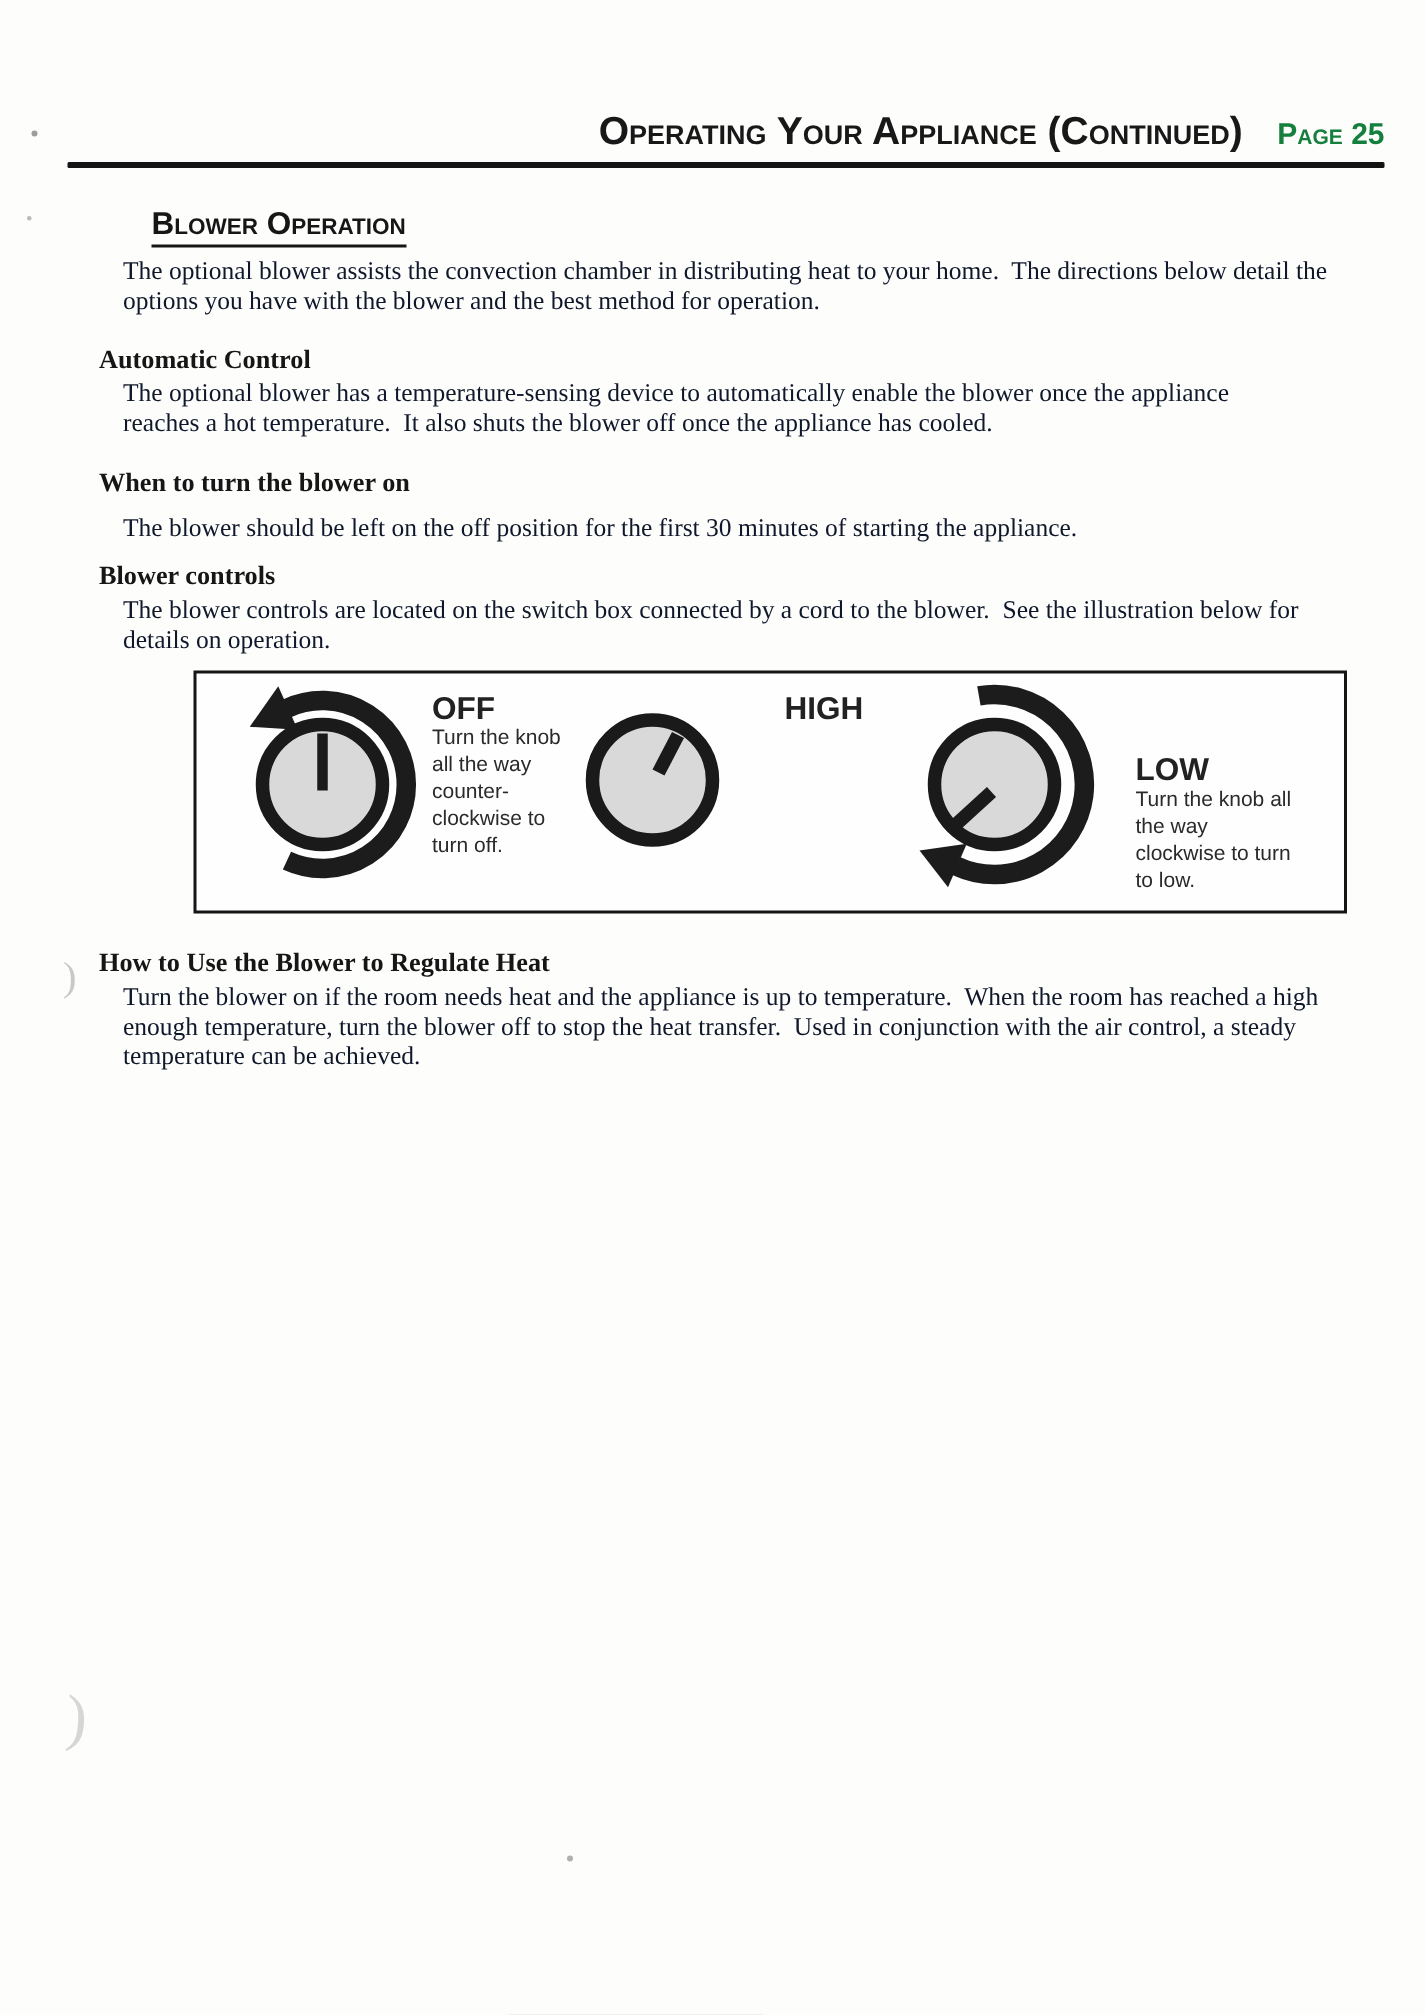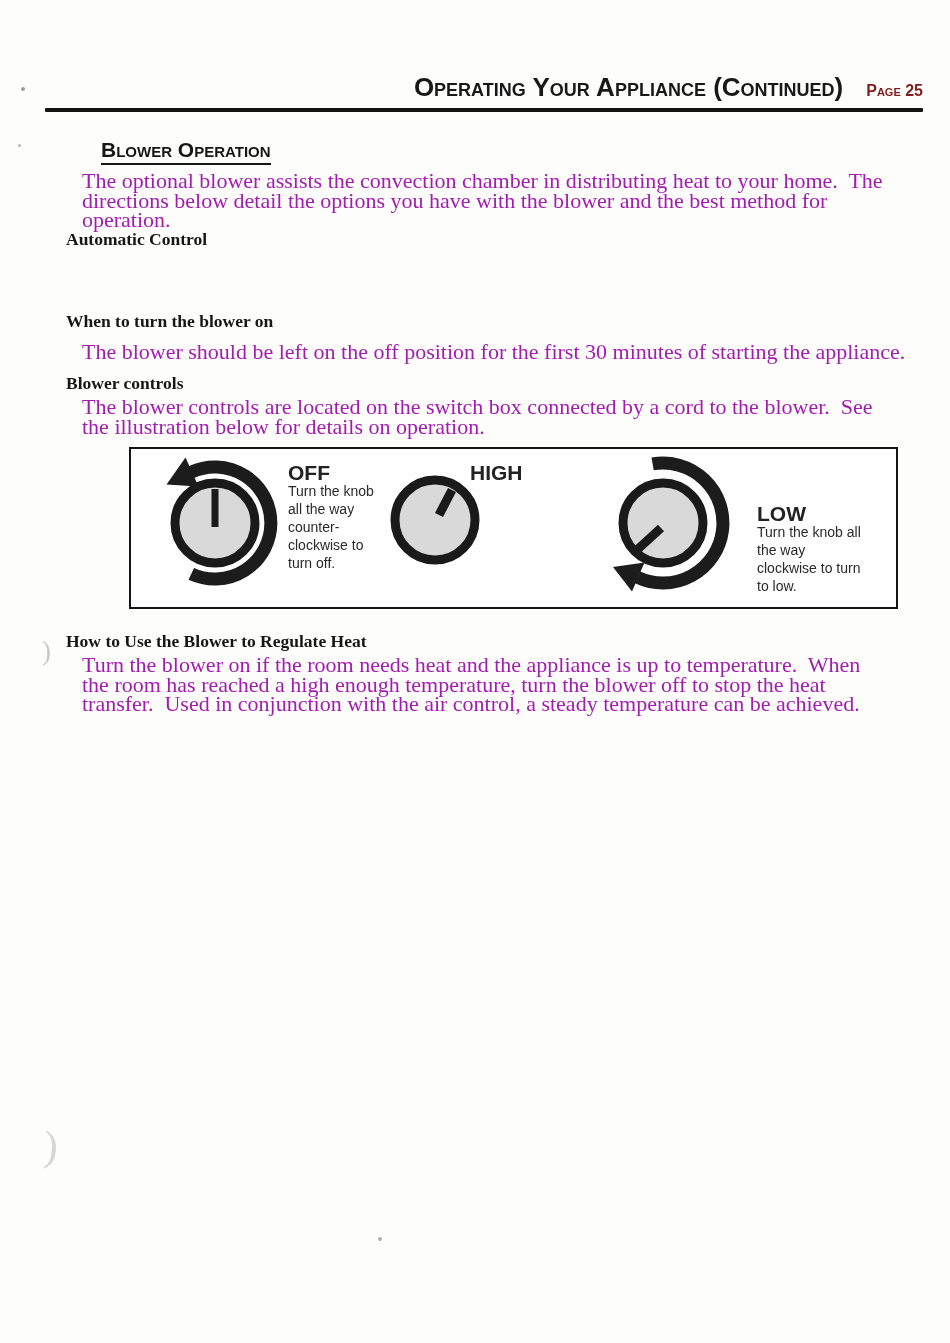--- a/index.html
+++ b/index.html
@@ -22,23 +22,23 @@
   .doc-title{
     font-family:"Liberation Sans", sans-serif;
     font-weight:bold;font-size:26px;
     font-variant-caps:small-caps;
     letter-spacing:0px;
     color:#181818;
     white-space:nowrap;
   }
   .page-label{
     font-family:"Liberation Sans", sans-serif;
-    font-weight:bold;font-size:16px;
+    font-weight:bold;font-size:20px;
     font-variant-caps:small-caps;
-    color:#7f1d1d;
+    color:#15803d;
     white-space:nowrap;
   }
   .header-rule{
     left:45px;top:108px;width:878px;height:4px;
     background:#141414;border-radius:1px;
   }
 
   
   .section-title{
     left:57px;top:138px;
@@ -47,22 +47,22 @@
     font-variant-caps:small-caps;
     color:#161616;
     border-bottom:2.5px solid #161616;
     padding-bottom:1px;
     display:inline-block;
     white-space:nowrap;
   }
 
   
   .para{
-    font-size:22px;line-height:19.5px;
-    color:#a21caf;
+    font-size:17px;line-height:19.5px;
+    color:#0f172a;
     white-space:pre-wrap;
   }
   .subhead{
     font-weight:bold;font-size:17.5px;line-height:20px;
     color:#161616;white-space:nowrap;
   }
 
   
   .diagram-box{
     left:129px;top:447px;width:765px;height:158px;
@@ -101,20 +101,21 @@
     <span class="doc-title">Operating Your Appliance (Continued)</span>
     <span class="page-label">Page 25</span>
   </div>
   <div class="abs header-rule"></div>
 
   <div class="abs section-title" style="left:57px;top:138px;margin-left:44px;">Blower Operation</div>
 
   <div class="abs para" style="left:82px;top:171px;width:805px;">The optional blower assists the convection chamber in distributing heat to your home.  The directions below detail the options you have with the blower and the best method for operation.</div>
 
   <div class="abs subhead" style="left:66px;top:229px;">Automatic Control</div>
+  <div class="abs para" style="left:82px;top:252px;width:790px;">The optional blower has a temperature-sensing device to automatically enable the blower once the appliance reaches a hot temperature.  It also shuts the blower off once the appliance has cooled.</div>
 
   <div class="abs subhead" style="left:66px;top:311px;">When to turn the blower on</div>
   <div class="abs para" style="left:82px;top:342px;width:830px;font-family:Liberation Serif, serif;">The blower should be left on the off position for the first 30 minutes of starting the appliance.</div>
 
   <div class="abs subhead" style="left:66px;top:373px;">Blower controls</div>
   <div class="abs para" style="left:82px;top:397px;width:815px;">The blower controls are located on the switch box connected by a cord to the blower.  See the illustration below for details on operation.</div>
 
   <div class="abs diagram-box"></div>
 
   <svg class="abs knob-svg" style="left:135px;top:443px;" viewBox="0 0 160 160">
@@ -125,21 +126,21 @@
   </svg>
   <div class="abs" style="left:288px;top:464px;width:102px;">
     <div class="knob-label">OFF</div>
     <div class="knob-desc">Turn the knob all the way counter-clockwise to turn off.</div>
   </div>
 
   <svg class="abs knob-svg" style="left:355px;top:440px;" viewBox="0 0 160 160">
     <circle cx="80" cy="80" r="40" fill="#d9d9d9" stroke="#1a1a1a" stroke-width="9"></circle>
     <line x1="84" y1="75" x2="97" y2="50" stroke="#1a1a1a" stroke-width="9"></line>
   </svg>
-  <div class="abs" style="left:470px;top:464px;width:114px;">
+  <div class="abs" style="left:523px;top:464px;width:114px;">
     <div class="knob-label">HIGH</div>
   </div>
 
   <svg class="abs knob-svg" style="left:583px;top:443px;" viewBox="0 0 160 160">
     <path d="M 69.6 20.9 A 60 60 0 1 1 54.6 134.4" fill="none" stroke="#1c1c1c" stroke-width="13"></path>
     <polygon points="30,124 61.5,119.5 49,148.5" fill="#1c1c1c"></polygon>
     <circle cx="80" cy="80" r="40" fill="#d9d9d9" stroke="#1a1a1a" stroke-width="9"></circle>
     <line x1="78" y1="85" x2="55" y2="106" stroke="#1a1a1a" stroke-width="9"></line>
   </svg>
   <div class="abs" style="left:757px;top:464px;width:108px;margin-top:41px;">

